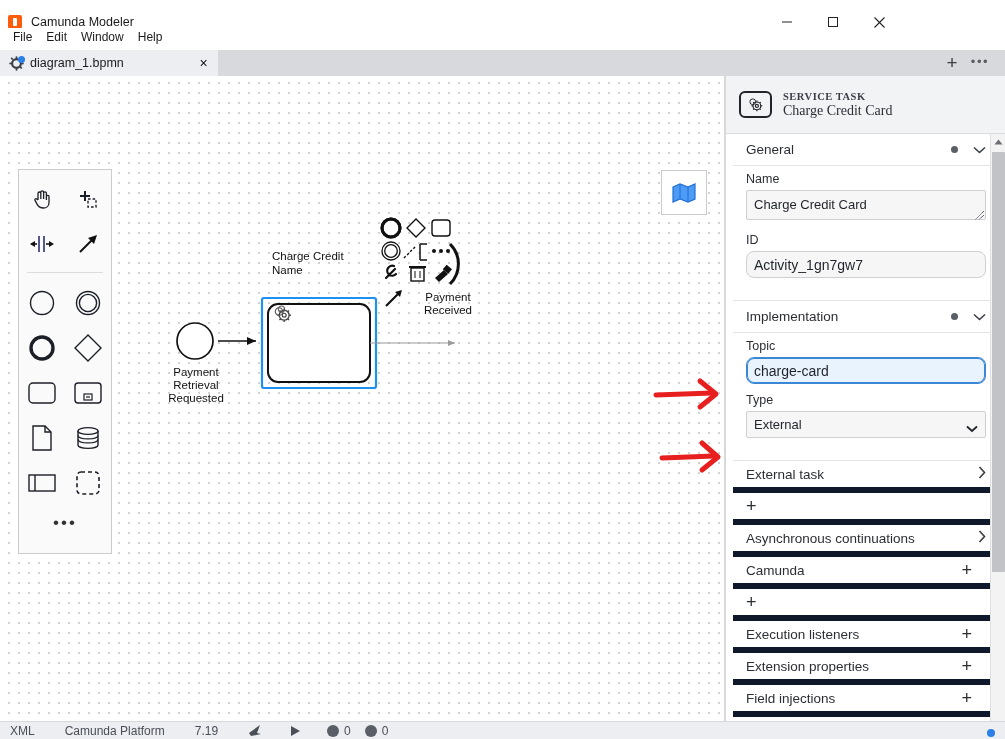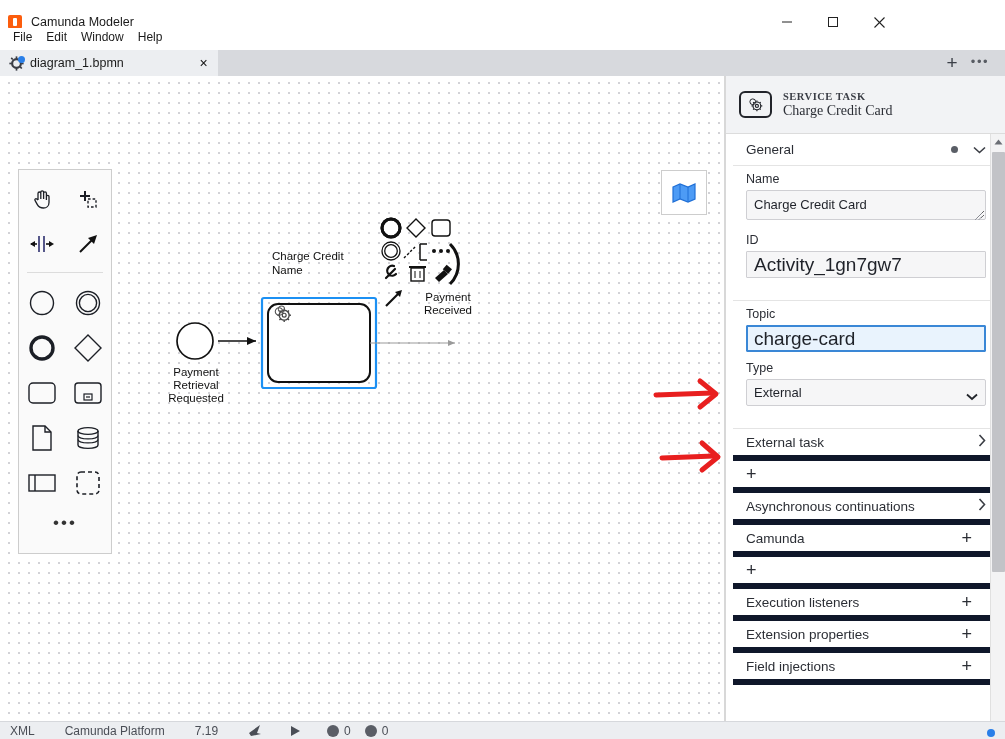--- a/index.html
+++ b/index.html
@@ -165,22 +165,22 @@
     margin-right: 14px; flex: none;
   }
   .chev { width: 14px; display: flex; align-items: center; justify-content: center; color: #3b3e45; }
 
   .group-body { padding: 6px 13px 10px 13px; border-bottom: 1px solid #e4e4e4; }
   .field { margin-bottom: 9px; }
   .field:last-child { margin-bottom: 12px; }
   .field-label { font-size: 12.5px; color: #2b2e35; margin-bottom: 4px; }
   .field-input {
     width: 100%; height: 27px; background: #f6f6f7;
-    border: 1px solid #cfcfd3; border-radius: 1px;
-    font-family: "Liberation Sans", sans-serif; font-size: 19px;
+    border: 1px solid #cfcfd3; border-radius: 8px;
+    font-family: "Liberation Sans", sans-serif; font-size: 14px;
     color: #1f2229; padding: 0 7px; outline: none;
   }
   .field-textarea {
     width: 100%; height: 30px; background: #f6f6f7;
     border: 1px solid #cfcfd3; border-radius: 2px;
     font-family: "Liberation Sans", sans-serif; font-size: 13px;
     color: #1f2229; padding: 4px 7px; resize: vertical; outline: none;
     overflow: hidden; line-height: 19px;
   }
   .field-select-wrap { position: relative; }
@@ -564,20 +564,29 @@
               </svg>
             </div>
           </div>
           <div class="field">
             <div class="field-label">ID</div>
             <input class="field-input" value="Activity_1gn7gw7" style="">
           </div>
         </div>
 
 
+        <div class="group-head">
+          <span class="gh-label">Implementation</span>
+          <span class="group-dot"></span>
+          <span class="chev">
+            <svg width="13" height="8" viewBox="0 0 13 8">
+                <path d="M1 1.5 L6.5 6.5 L12 1.5" fill="none" stroke="#3b3e45" stroke-width="1.6"></path>
+              </svg>
+          </span>
+        </div>
         <div class="group-body">
           <div class="field">
             <div class="field-label">Topic</div>
             <input class="field-input focused" value="charge-card" style="">
           </div>
           <div class="field">
             <div class="field-label">Type</div>
             <div class="field-select-wrap">
               <select class="field-select" id="type-select"><option value="External">External</option><option value="Java class">Java class</option><option value="Expression">Expression</option><option value="Delegate expression">Delegate expression</option><option value="Connector">Connector</option></select>
               <span class="select-chev">

